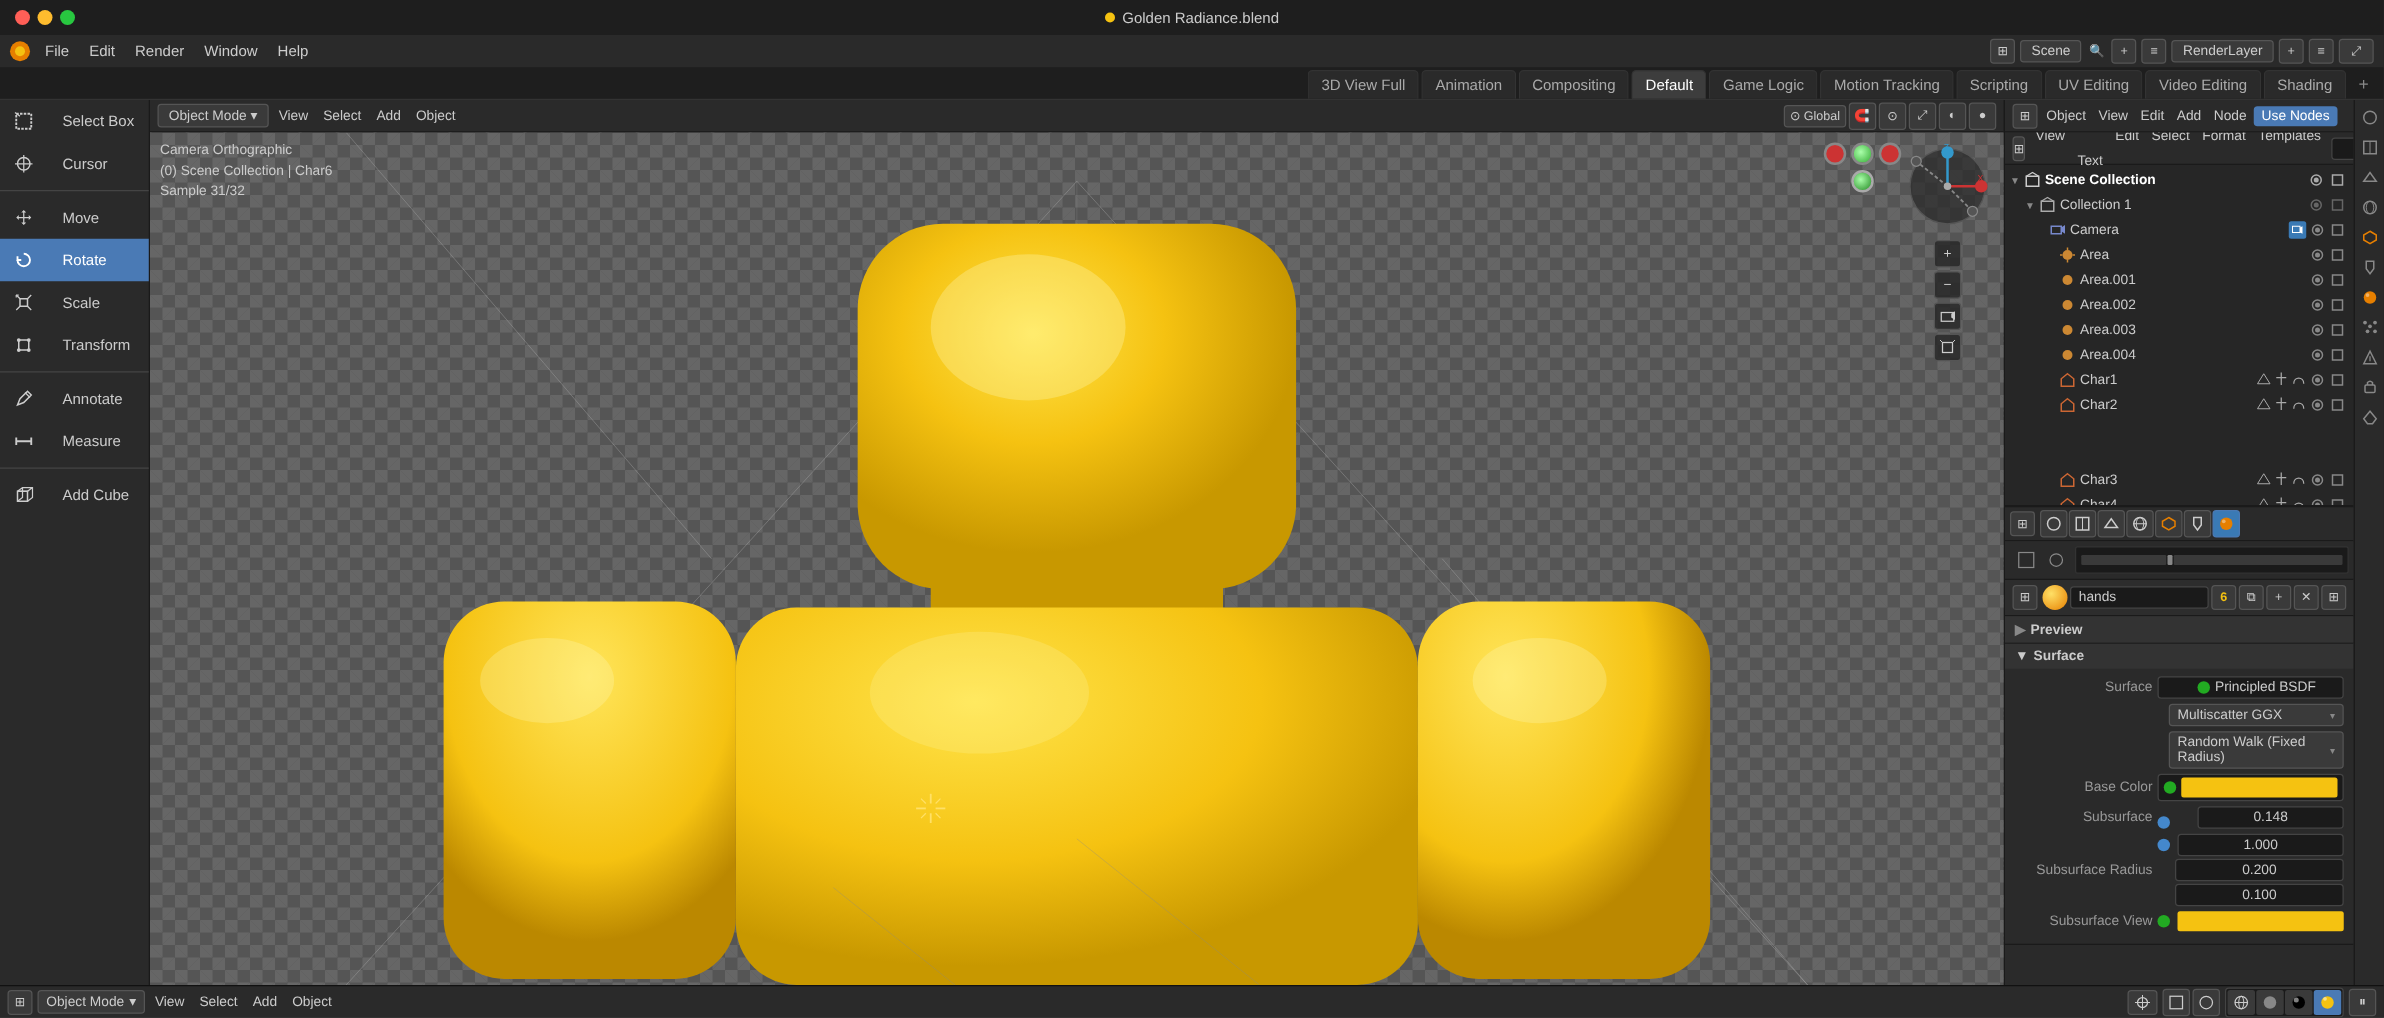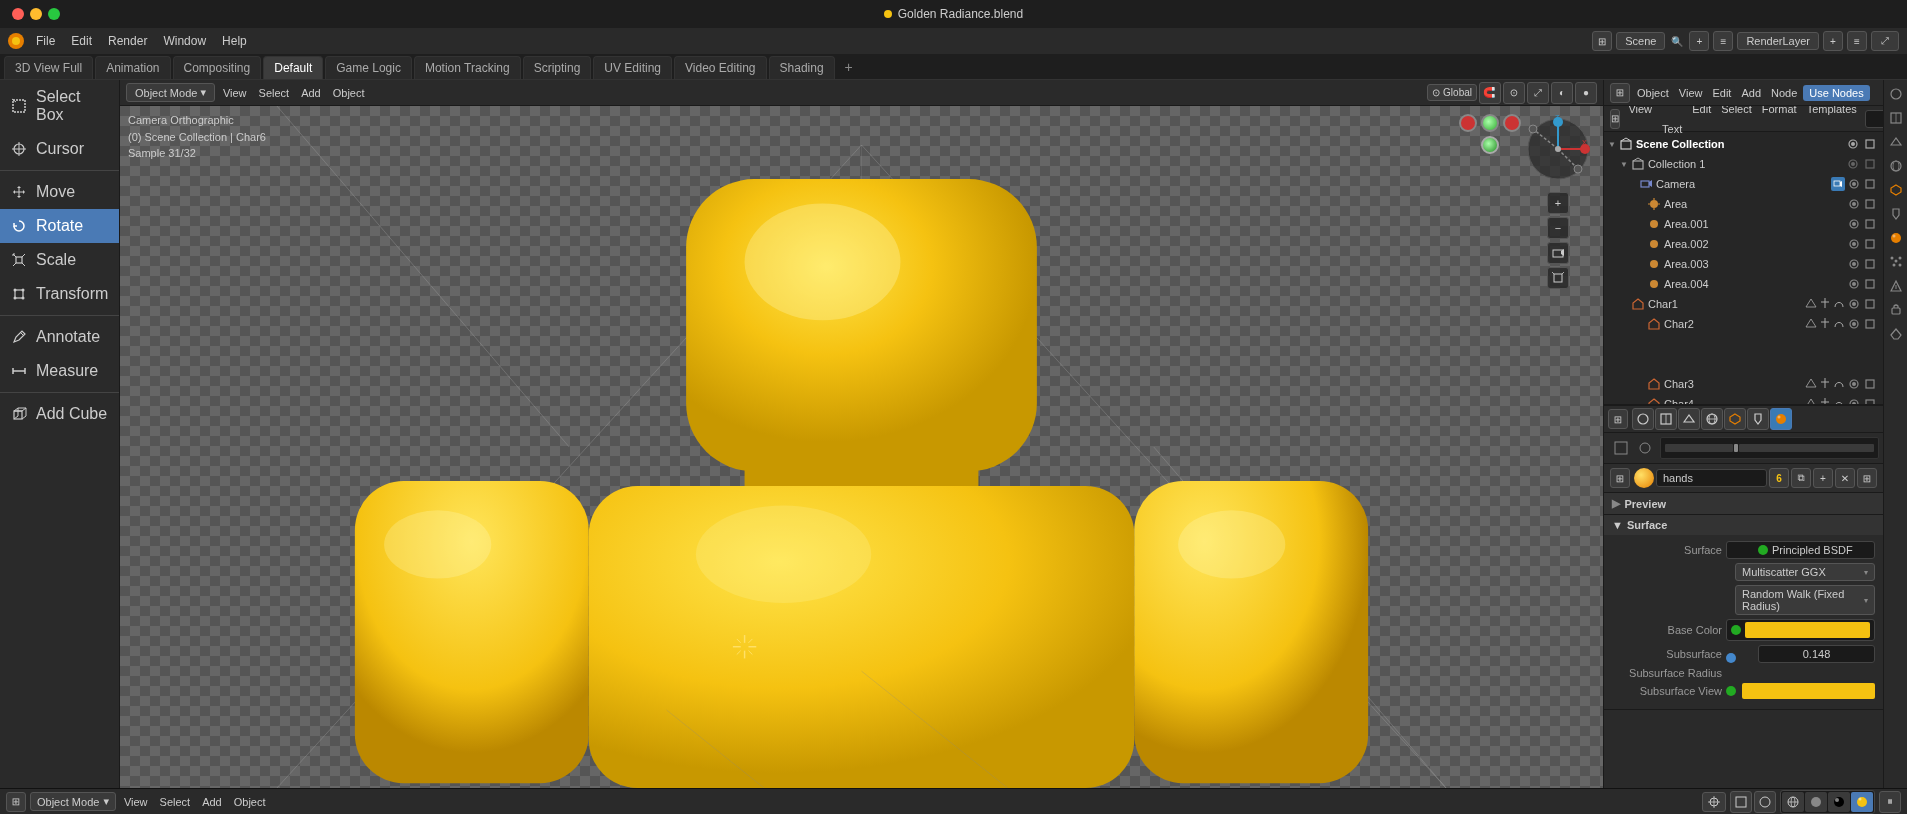--- a/index.html
+++ b/index.html
@@ -84,20 +84,21 @@
 
     
     #workspace-tabs {
       height: 26px;
       background: #1e1e1e;
       display: flex;
       align-items: flex-end;
       flex-shrink: 0;
       padding: 0 4px;
       border-bottom: 1px solid #333;
+      justify-content: flex-end;
     }
     .ws-tab {
       padding: 4px 10px;
       font-size: 12px;
       color: #aaa;
       cursor: pointer;
       border-radius: 4px 4px 0 0;
       background: #2a2a2a;
       margin-right: 2px;
       border: 1px solid #333;
@@ -126,25 +127,25 @@
       width: 120px;
       background: #2a2a2a;
       display: flex;
       flex-direction: column;
       flex-shrink: 0;
       border-right: 1px solid #1a1a1a;
     }
     .tool-item {
       display: flex;
       align-items: center;
-      gap: 8px;
+      gap: 22px;
       padding: 8px 10px;
       cursor: pointer;
       color: #cccccc;
-      font-size: 16px;
+      font-size: 12px;
     }
     .tool-item.active { background: #4a7ab5; color: #fff; }
     .tool-icon {
       width: 18px;
       height: 18px;
       display: flex;
       align-items: center;
       justify-content: center;
       flex-shrink: 0;
     }
@@ -922,21 +923,21 @@
             <svg width="14" height="14" viewBox="0 0 14 14">
                 <circle cx="7" cy="7" r="4" fill="none" stroke="#888" stroke-width="1.2"></circle>
                 <circle cx="7" cy="7" r="2" fill="#888"></circle>
               </svg>
             <svg width="14" height="14" viewBox="0 0 14 14">
                 <rect x="3" y="3" width="8" height="8" fill="none" stroke="#888" stroke-width="1.2"></rect>
               </svg>
           </div>
         </div>
 
-        <div class="outliner-row" style="padding-left:12px;">
+        <div class="outliner-row" style="padding-left:28px;">
           <span style="width:14px;"> </span>
           <div class="outliner-icon">
               <svg width="14" height="14" viewBox="0 0 14 14">
                 <polygon points="7,2 12,6 12,12 2,12 2,6" fill="none" stroke="#cc6633" stroke-width="1.2"></polygon>
               </svg>
             </div>
           <span class="outliner-name">Char1</span>
           <div style="display:flex;gap:2px;margin-right:2px;">
             <svg width="12" height="12" viewBox="0 0 12 12">
                 <path d="M1 10 L6 2 L11 10 Z" fill="none" stroke="#aaa" stroke-width="0.8"></path>
@@ -1239,20 +1240,32 @@
           <div class="prop-row">
             <div class="prop-label">Subsurface</div>
             <div style="display:flex;align-items:flex-end;flex:1;gap:18px;">
               <span class="color-swatch" style="background:#4488cc;width:10px;height:10px;border-radius:50%;"></span>
               <div style="flex:1;background:#1a1a1a;border:1px solid #444;border-radius:3px;padding:2px 6px;font-size:11px;color:#ccc;cursor:ew-resize;text-align:center;">0.148</div>
             </div>
           </div>
 
           <div class="prop-row">
             <div class="prop-label">Subsurface Radius</div>
+            <div style="display:flex;flex-direction:column;gap:2px;flex:1;">
+              <div style="display:flex;align-items:center;gap:2px;">
+                <span class="color-swatch" style="background:#4488cc;width:10px;height:10px;border-radius:50%;"></span>
+                <div style="flex:1;background:#1a1a1a;border:1px solid #444;border-radius:3px;padding:2px 6px;font-size:11px;color:#ccc;cursor:ew-resize;text-align:center;">1.000</div>
+              </div>
+              <div style="display:flex;align-items:center;gap:2px;margin-left:14px;">
+                <div style="flex:1;background:#1a1a1a;border:1px solid #444;border-radius:3px;padding:2px 6px;font-size:11px;color:#ccc;cursor:ew-resize;text-align:center;">0.200</div>
+              </div>
+              <div style="display:flex;align-items:center;gap:2px;margin-left:14px;">
+                <div style="flex:1;background:#1a1a1a;border:1px solid #444;border-radius:3px;padding:2px 6px;font-size:11px;color:#ccc;cursor:ew-resize;text-align:center;">0.100</div>
+              </div>
+            </div>
           </div>
 
           <div class="prop-row">
             <div class="prop-label">Subsurface View</div>
             <div style="display:flex;align-items:center;flex:1;gap:2px;">
               <span class="color-swatch" style="background:#22aa22;width:10px;height:10px;border-radius:50%;"></span>
               <div style="flex:1;height:16px;background:#f5c211;border-radius:2px;cursor:pointer;"></div>
             </div>
           </div>
 

